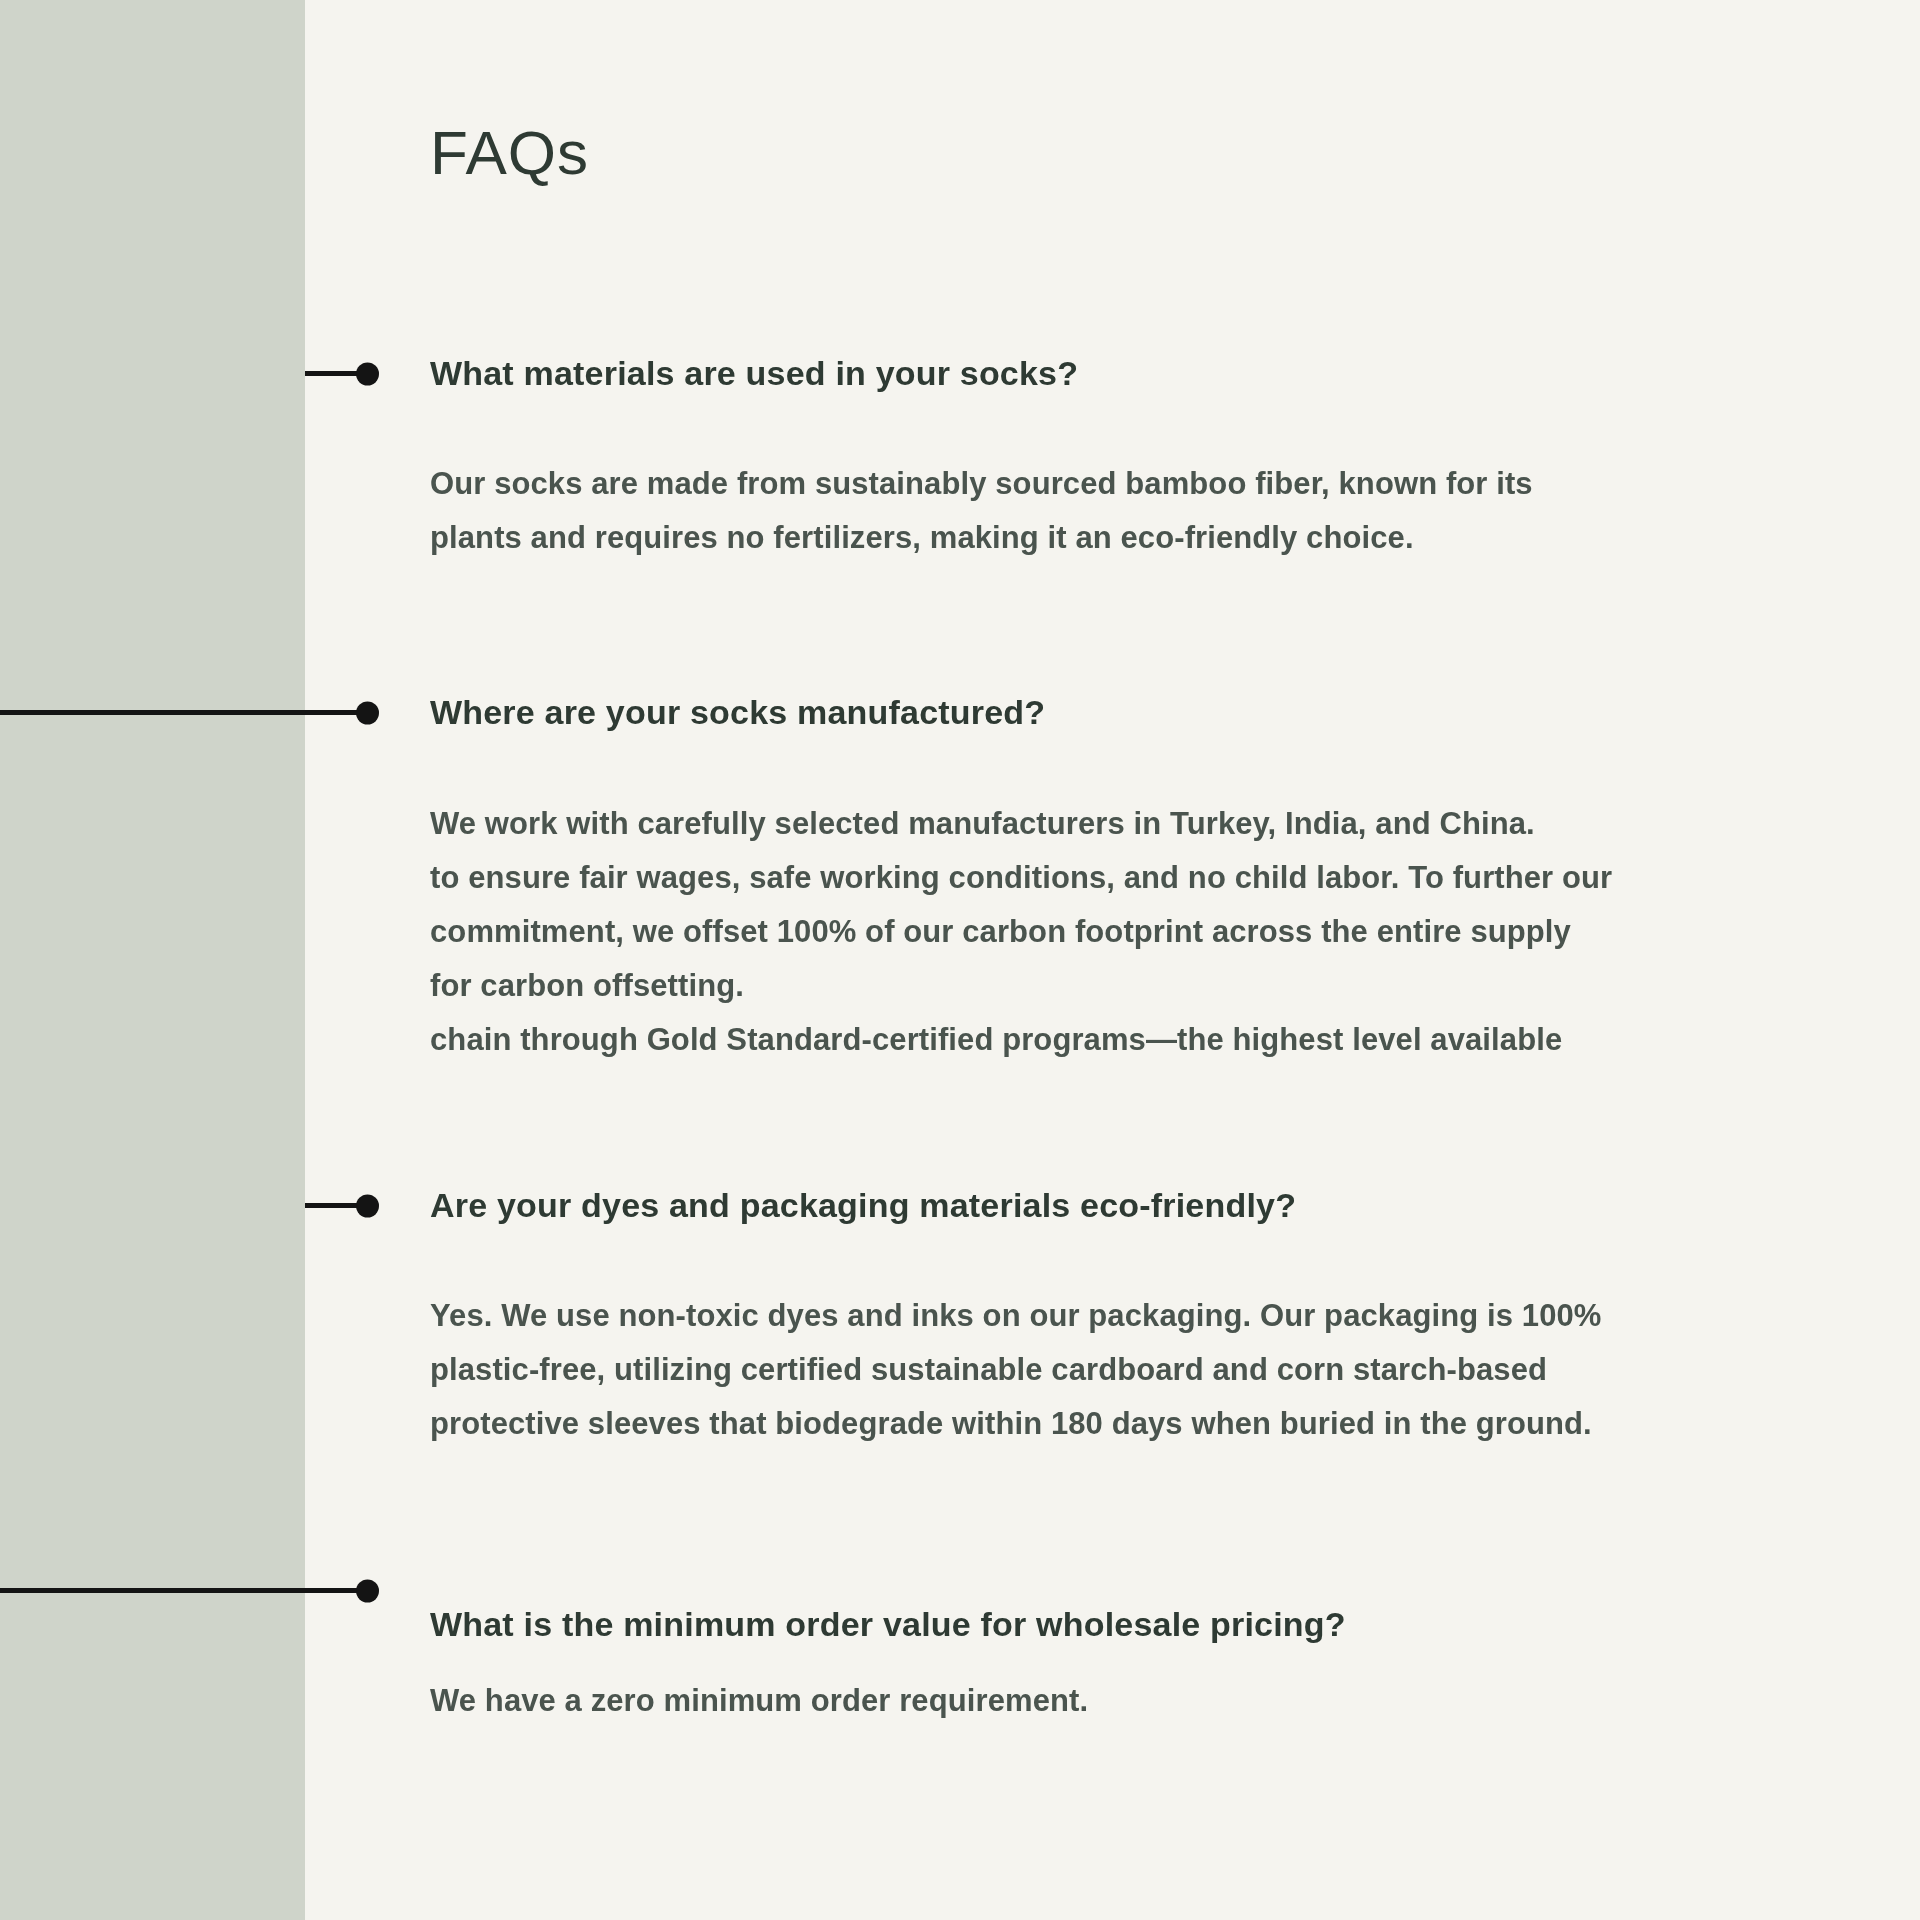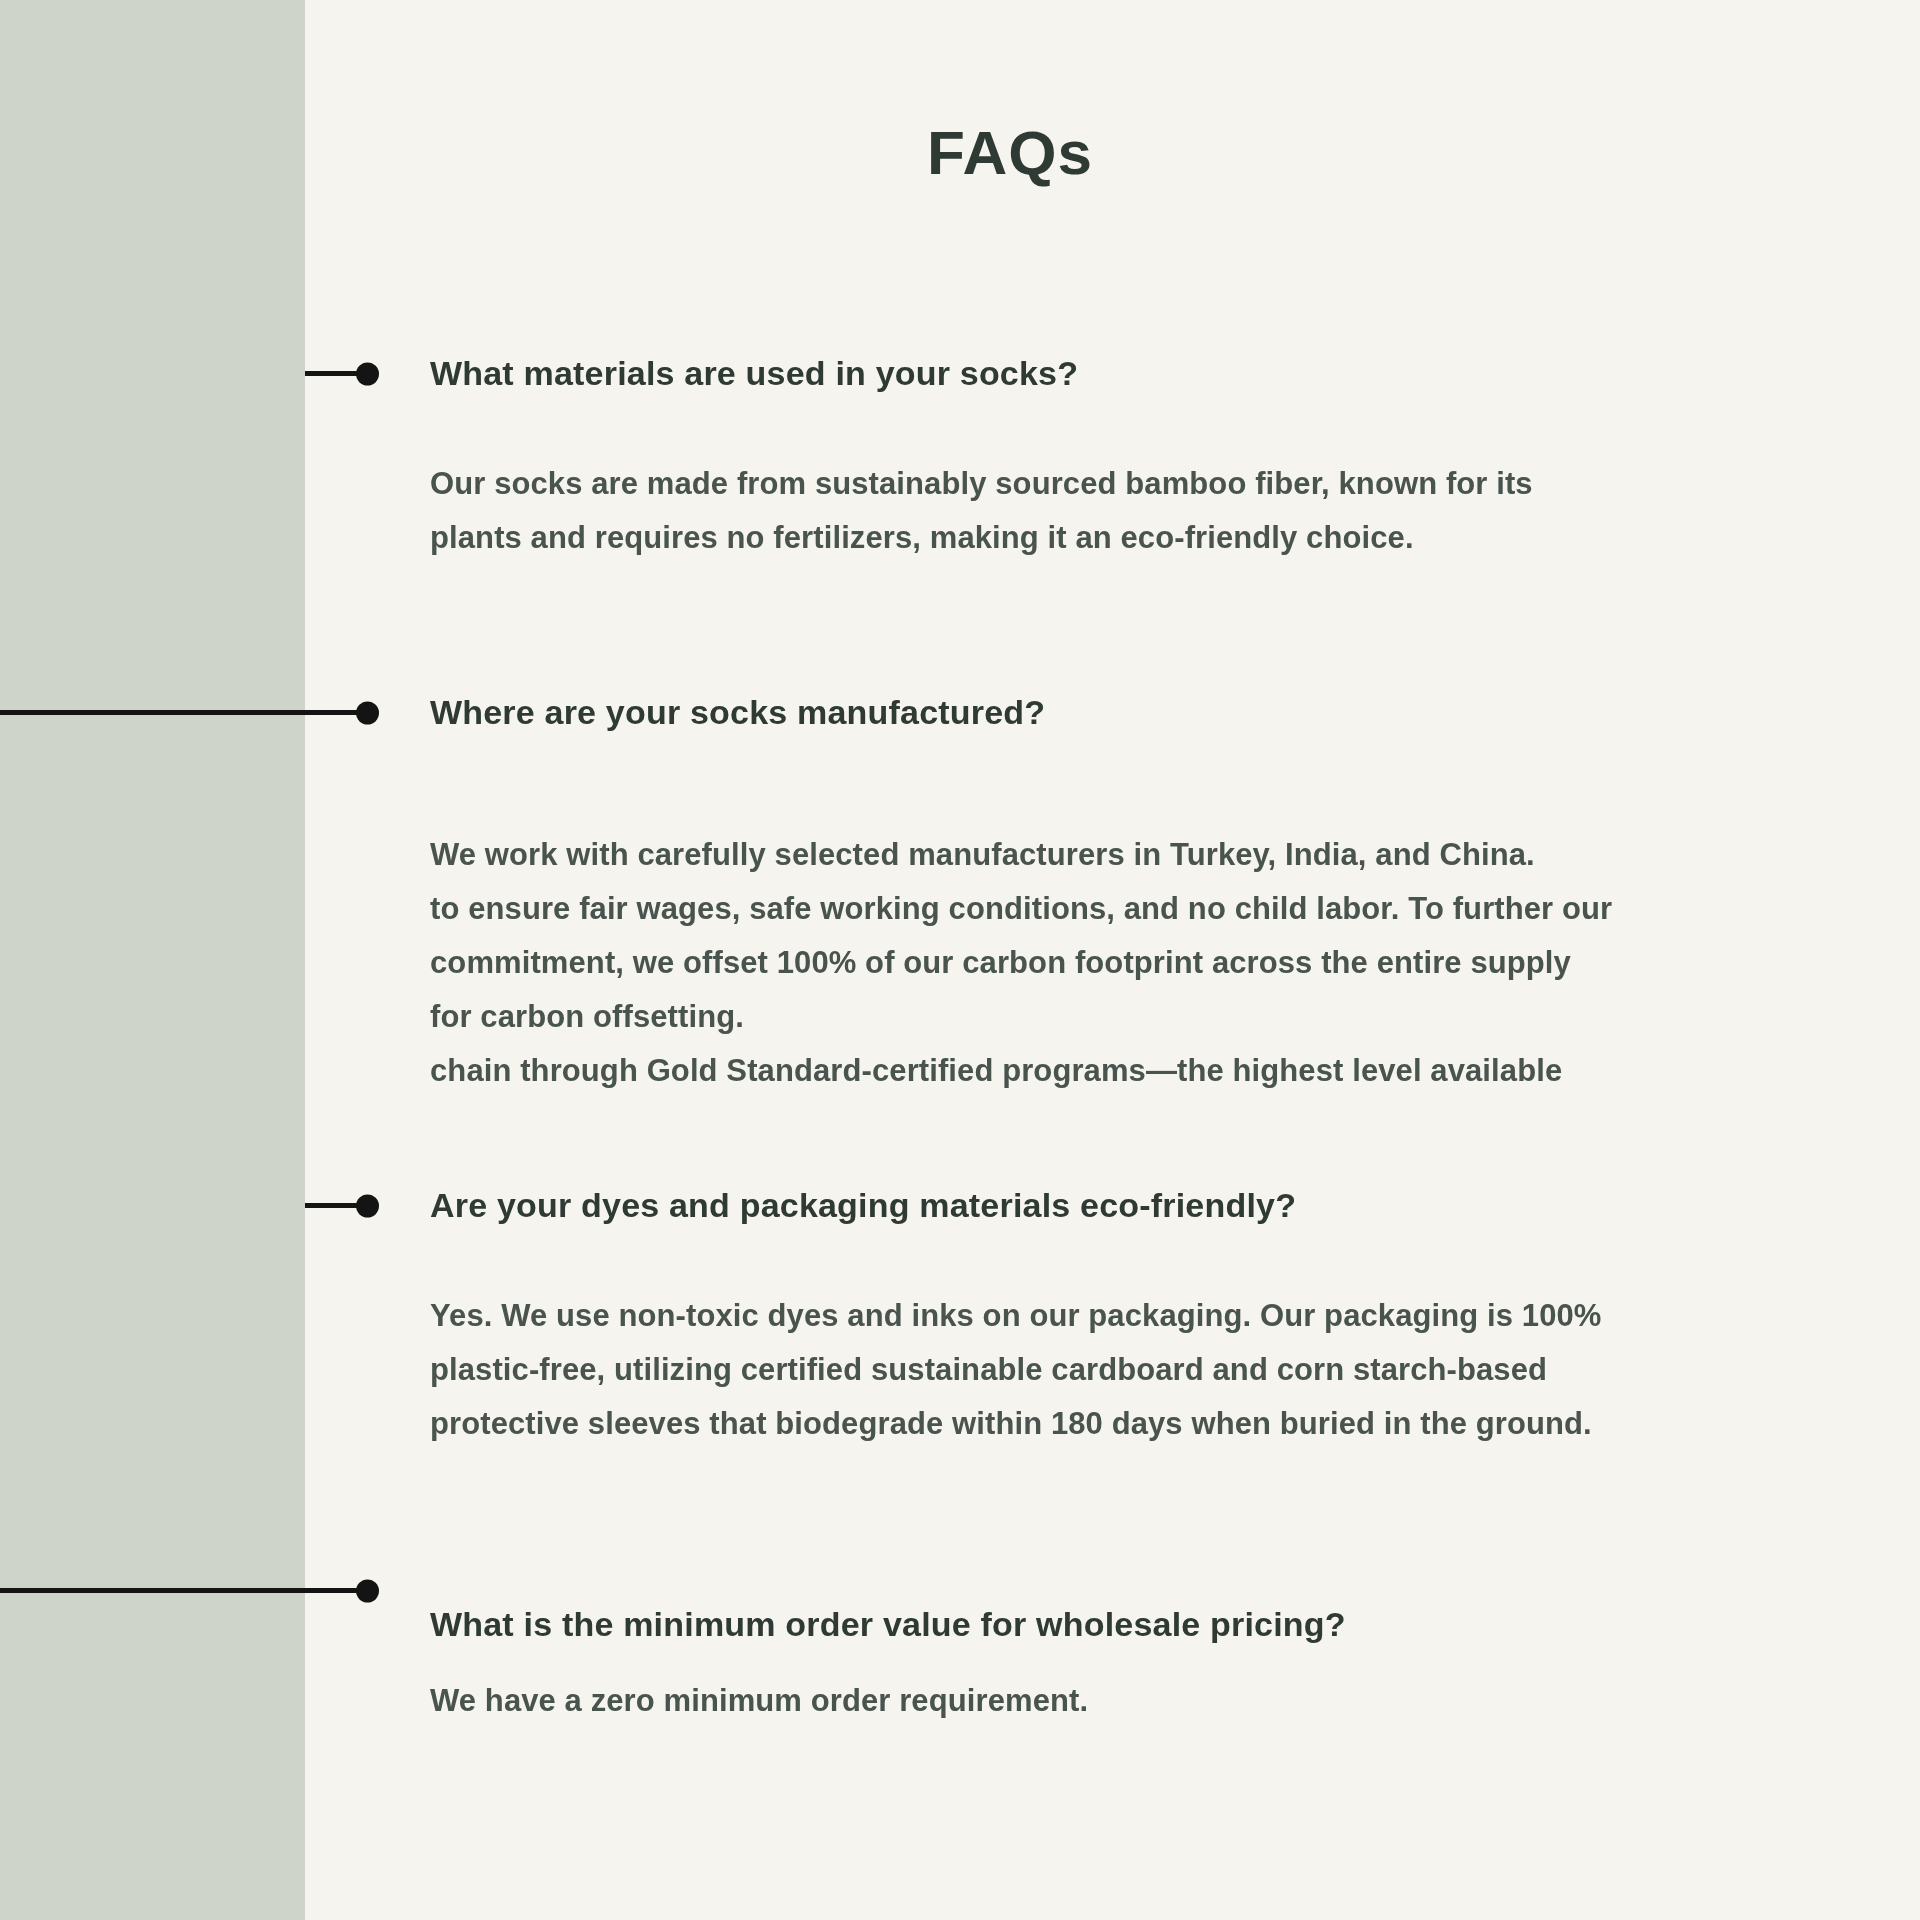--- a/index.html
+++ b/index.html
@@ -21,23 +21,23 @@
     position:absolute;
     left:0;top:0;
     width:305px;height:1920px;
     background:var(--sidebar);
   }
   .page-title{
     position:absolute;
     top:122px;
     left:430px;
     width:1160px;
-    text-align:center;
+    text-align:left;
     font-size:62px;
-    font-weight:700;
+    font-weight:400;
     letter-spacing:1px;
     color:var(--heading);
     line-height:62px;
   }
   .faq-question{
     position:absolute;
     left:430px;
     width:1300px;
     font-size:34px;
     font-weight:700;
@@ -74,21 +74,21 @@
     width:23px;
     height:23px;
     border-radius:50%;
     background:var(--connector);
   }
   .connector.short{left:305px;width:62px;}
   .connector.long{left:0;width:367px;}
 
   
   .q1{top:351px;} .c1{top:371px;} .a1{top:457px;}
-  .q2{top:690px;} .c2{top:710px;} .a2{top:828px;}
+  .q2{top:690px;} .c2{top:710px;} .a2{top:797px;}
   .q3{top:1183px;} .c3{top:1203px;} .a3{top:1289px;}
   .q4{top:1568px;margin-top:34px;} .c4{top:1588px;} .a4{top:1674px;}
 </style>
 </head>
 <body>
 
 <aside class="sidebar"></aside>
 
 <h1 class="page-title">FAQs</h1>
 

